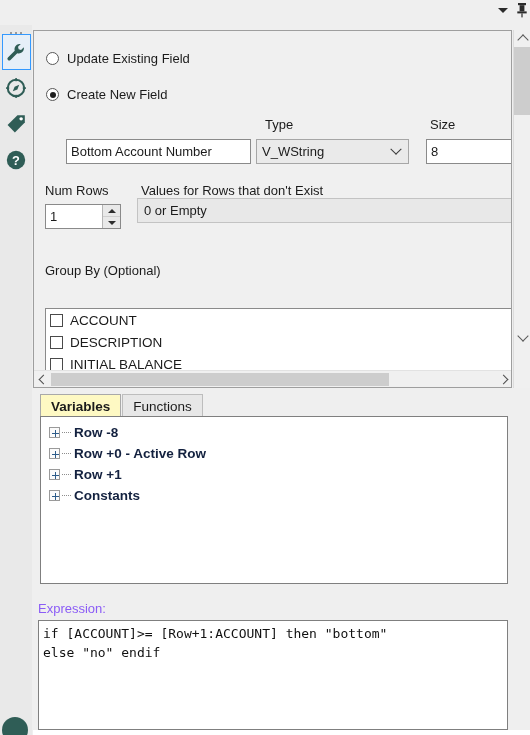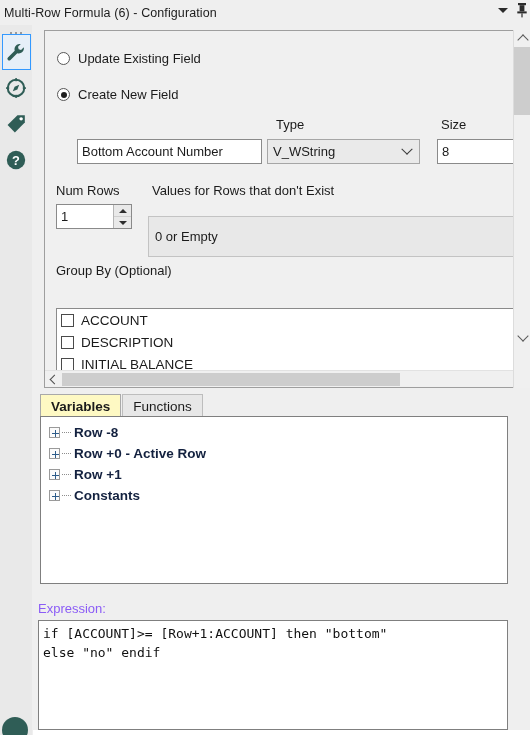--- a/index.html
+++ b/index.html
@@ -56,21 +56,20 @@
   .rail-btn.selected { border: 1px solid #3399ff; background: #e6eff8; width: 29px; }
   .rail-icon { width: 22px; height: 22px; display:block; }
 
   
   .panel {
     position: absolute; left: 33px; top: 30px;
     width: 479px; height: 358px;
     background: #f0f0f0;
     border: 1px solid #9e9e9e;
     overflow: hidden;
-    margin-left: 11px;
   }
 
   
   .outer-vscroll {
     position: absolute; right: 0; top: 30px; width: 17px; height: 358px;
     background: #f0f0f0; border-left: 1px solid #dcdcdc;
   }
   .sb-arrow {
     width: 17px; height: 17px; display: flex; align-items: center; justify-content: center;
   }
@@ -208,21 +207,20 @@
     position: absolute; left: 33px; bottom: 0; width: 497px; height: 5px;
     background: #ffffff;
   }
 </style>
 </head>
 <body>
 
 <div id="app">
 
   <div class="titlebar">
-    <div class="titlebar-text">Multi-Row Formula (6) - Configuration</div>
     <div class="titlebar-tools">
       <span class="tri-down"></span>
       <svg class="pin-icon" viewBox="0 0 12 16">
         <rect x="2" y="1" width="8" height="2.2" fill="#2a2a2a"></rect>
         <rect x="3.6" y="3.2" width="4.8" height="6.2" fill="#2a2a2a"></rect>
         <rect x="1.3" y="9.4" width="9.4" height="2" fill="#2a2a2a"></rect>
         <rect x="5.4" y="11.4" width="1.2" height="4" fill="#2a2a2a"></rect>
       </svg>
     </div>
   </div>
@@ -300,21 +298,21 @@
       <span class="btns">
         <span class="sbtn">
             <i class="tri-up-s"></i>
           </span>
         <span class="sbtn">
             <i class="tri-dn-s"></i>
           </span>
       </span>
     </div>
 
-    <div class="row readonly-box" style="left:103px; top:185px; width:394px; height:41px;">0 or Empty</div>
+    <div class="row readonly-box" style="left:103px; top:167px; width:394px; height:25px;">0 or Empty</div>
 
     <div class="row lbl" style="left:11px; top:232px;">Group By (Optional)</div>
 
     <div class="row listbox" style="left:11px; top:252px; width:485px; height:74px;">
 
       <div class="listitem">
         <span class="cbx"></span>
         <span class="txt">ACCOUNT</span>
       </div>
       <div class="listitem">

